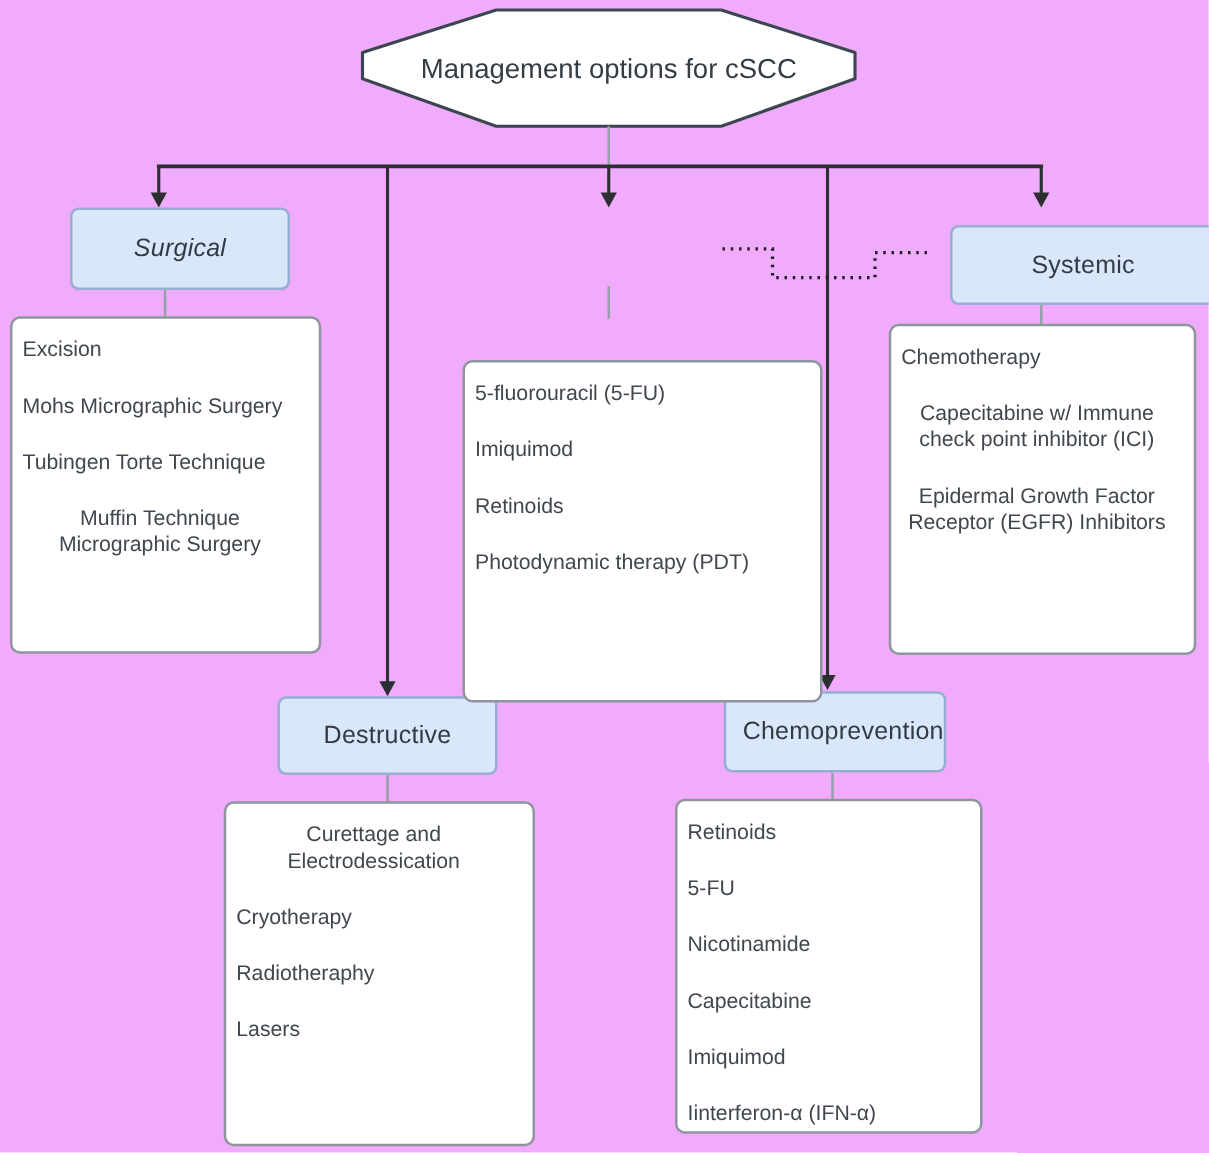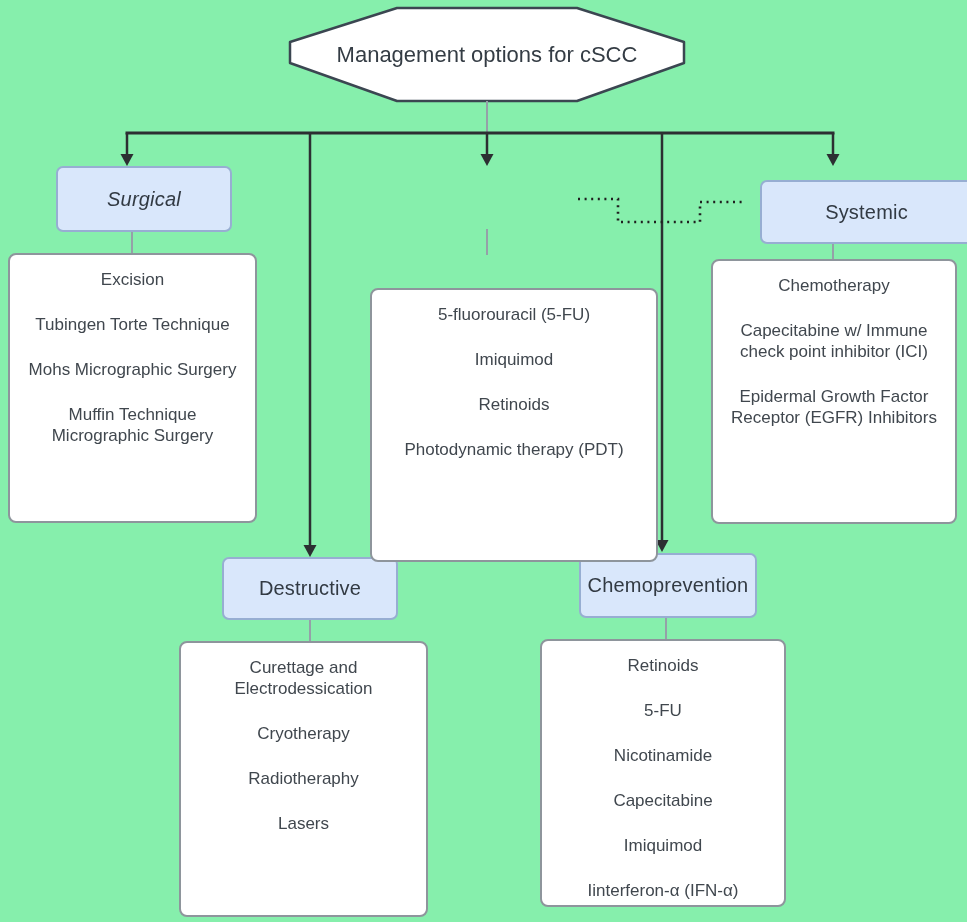--- a/index.html
+++ b/index.html
@@ -1,32 +1,32 @@
 <!DOCTYPE html>
 <html><head>
 <meta charset="utf-8">
 <style>
   html,body{margin:0;padding:0;background:#ffffff;}
   body{font-family:"Liberation Sans", sans-serif;}
-  #stage{position:relative;width:967px;height:922px;background:#86efac;overflow:hidden;}
+  #stage{position:relative;width:967px;height:922px;background:#f0abfc;overflow:hidden;}
   #connectors{position:absolute;left:0;top:0;width:967px;height:922px;}
   .node{position:absolute;box-sizing:border-box;}
   .cat{
     background:#d9e7fb;
     border:2px solid #97aed2;
     border-radius:7px;
     display:flex;align-items:center;justify-content:center;
     font-size:20px;color:#323a43;letter-spacing:.2px;
     z-index:2;
   }
   .list{
     background:#ffffff;
     border:2px solid #8e959c;
     border-radius:8px;
-    display:flex;flex-direction:column;align-items:center;
+    display:flex;flex-direction:column;align-items:flex-start;
     gap:24px;padding:14px 8px 8px 8px;
     text-align:center;
     font-size:17px;line-height:1.24;color:#40474e;
     z-index:2;
   }
   .list .item{max-width:96%;}
   #root-title{
     position:absolute;left:290px;top:8px;width:394px;height:93px;
     display:flex;align-items:center;justify-content:center;
     font-size:22px;color:#343c44;z-index:2;
@@ -69,28 +69,28 @@
 
   <div class="node cat" style="left:56px;top:166px;width:176px;height:66px;font-style:italic;">
     <span>Surgical</span>
   </div>
   <div class="node cat" style="left:744px;top:180px;width:213px;height:64px;margin-left:16px;">
     <span>Systemic</span>
   </div>
   <div class="node cat" style="left:222px;top:557px;width:176px;height:63px;">
     <span>Destructive</span>
   </div>
-  <div class="node cat" style="left:579px;top:553px;width:178px;height:65px;">
+  <div class="node cat" style="left:579px;top:553px;width:178px;height:65px;justify-content:flex-end;">
     <span>Chemoprevention</span>
   </div>
 
   <div class="node list" style="left:8px;top:253px;width:249px;height:270px;">
     <div class="item">Excision</div>
+    <div class="item">Mohs Micrographic Surgery</div>
     <div class="item">Tubingen Torte Technique</div>
-    <div class="item">Mohs Micrographic Surgery</div>
     <div class="item">Muffin  Technique Micrographic Surgery</div>
   </div>
 
   <div class="node list" style="left:370px;top:253px;width:288px;height:274px;margin-top:35px;">
     <div class="item">5-fluorouracil (5-FU)</div>
     <div class="item">Imiquimod</div>
     <div class="item">Retinoids</div>
     <div class="item">Photodynamic therapy (PDT)</div>
   </div>
 

